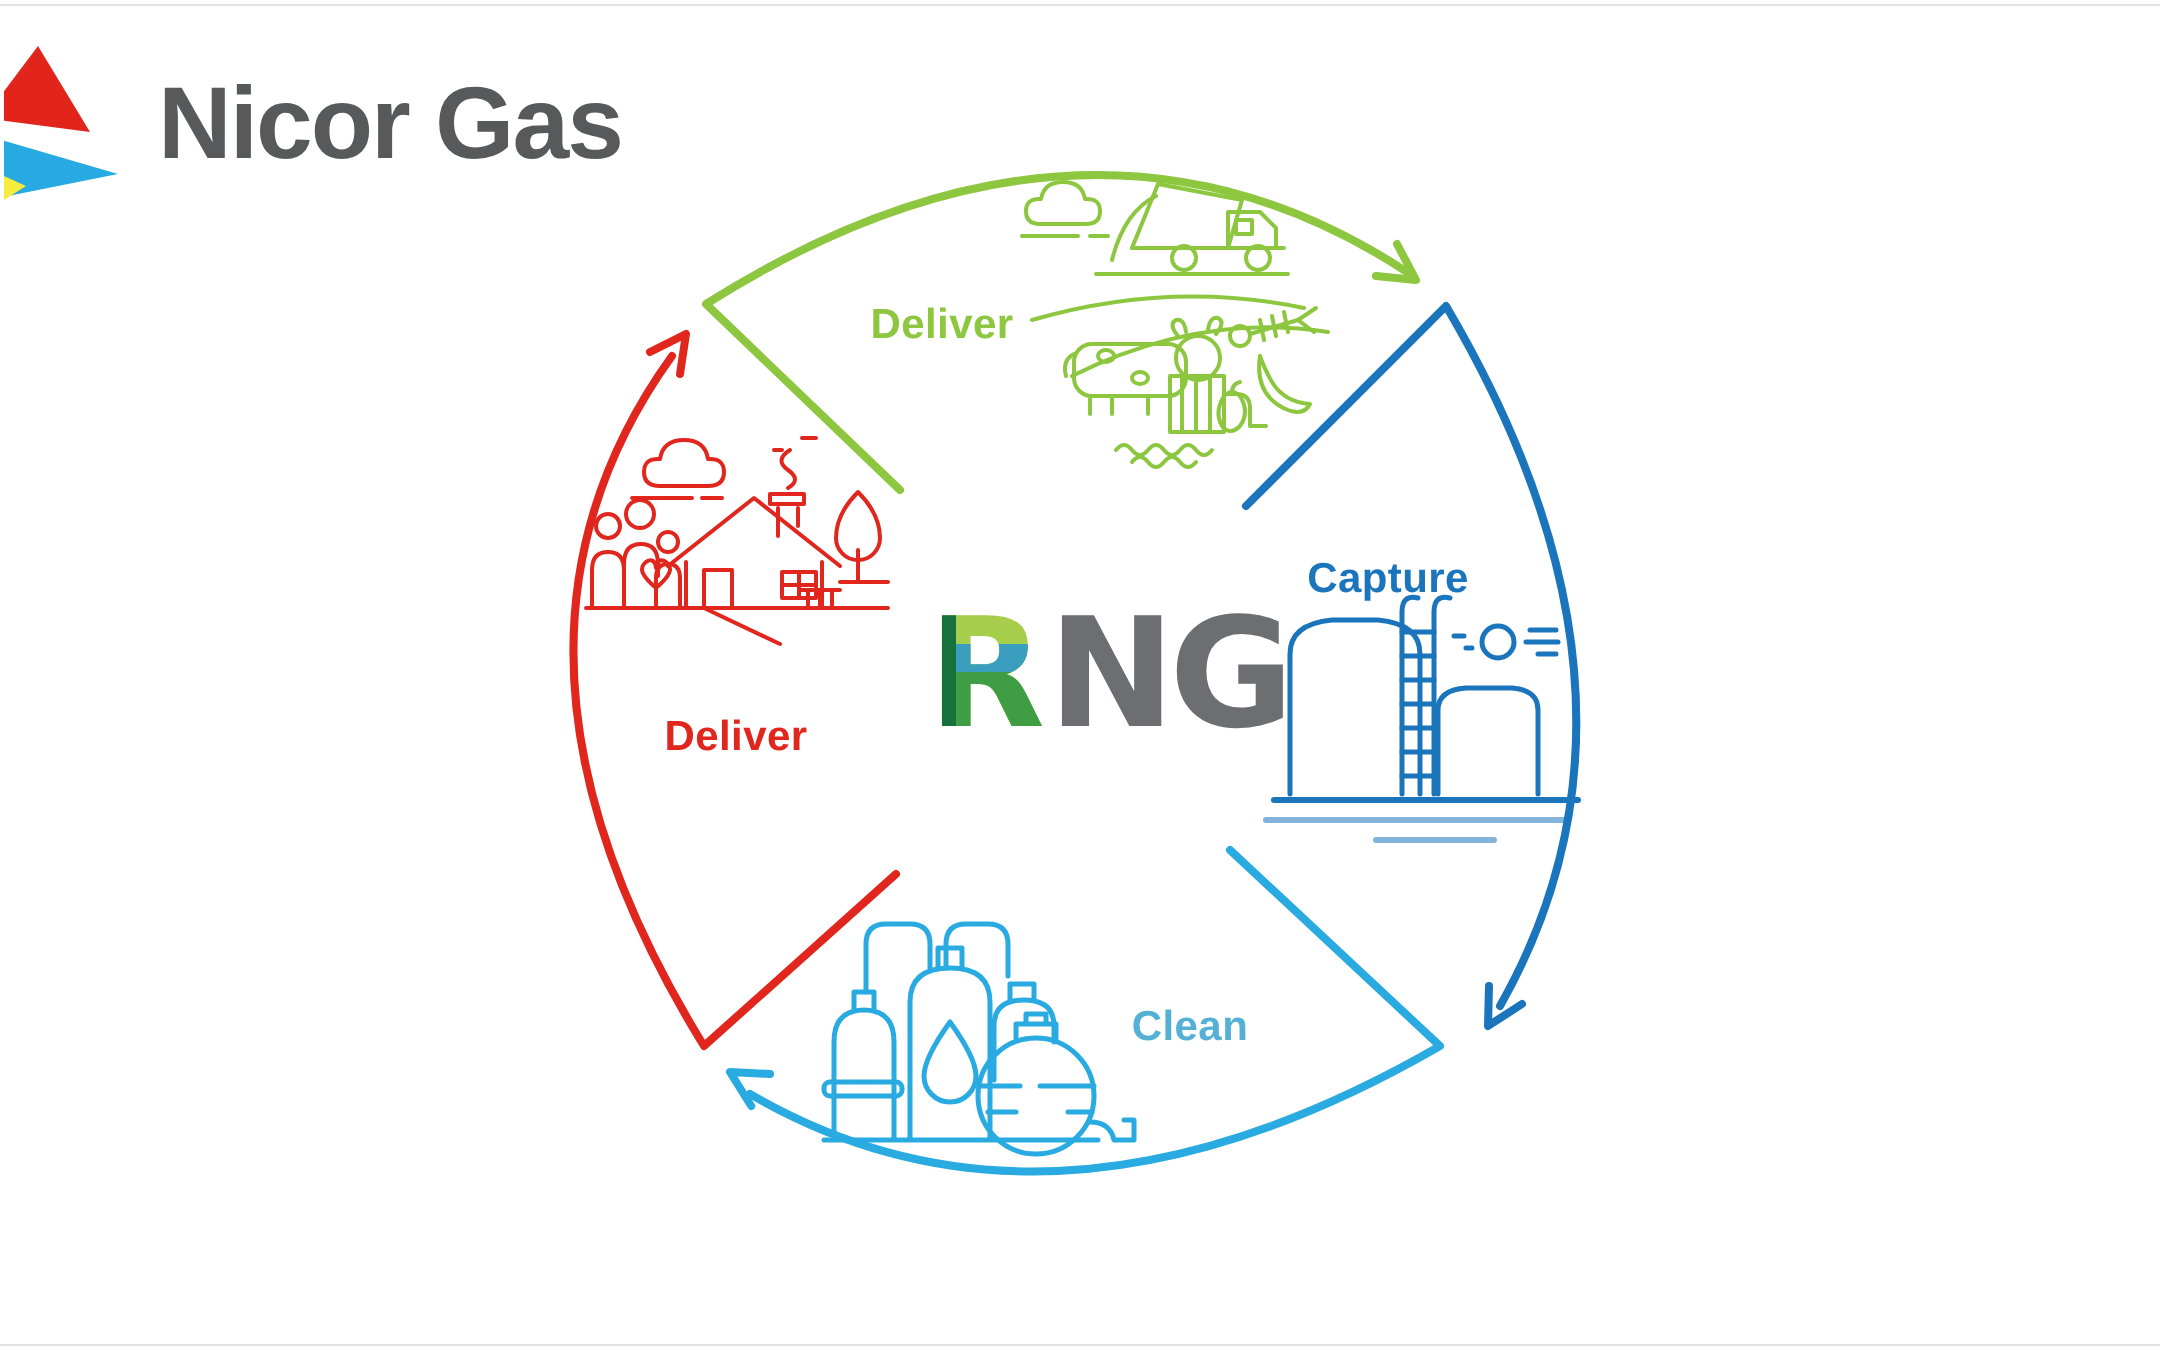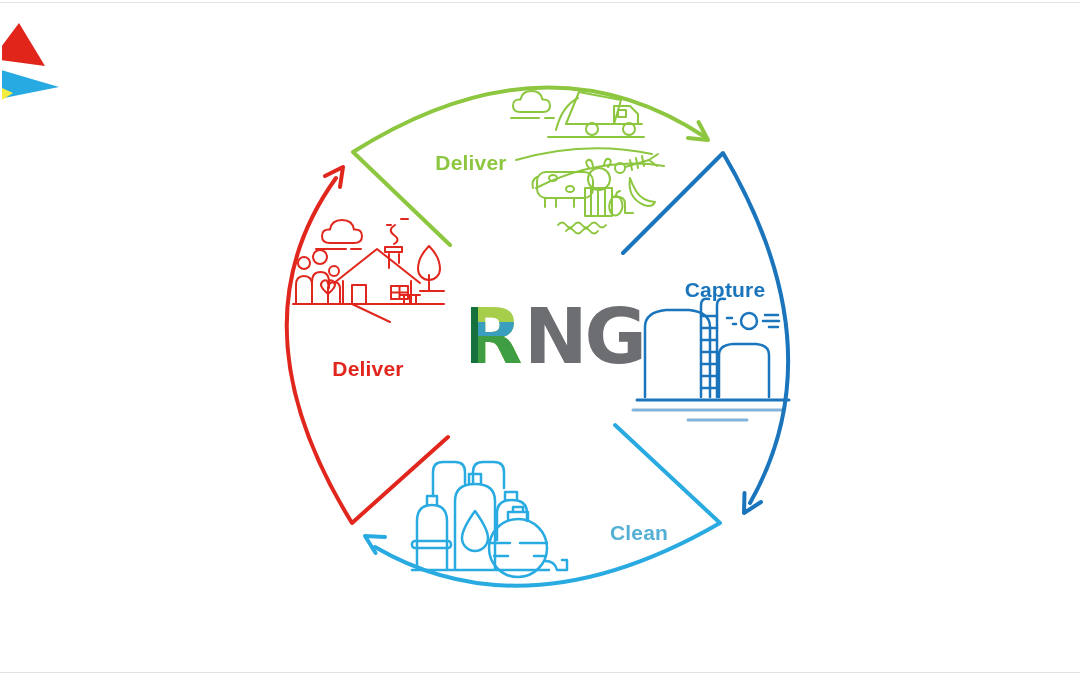--- a/index.html
+++ b/index.html
@@ -32,22 +32,22 @@
   .dot-deliver { fill:var(--deliver,#e1261d); stroke:none; }
   .w2 { stroke-width:2; } .w25 { stroke-width:2.5; } .w3 { stroke-width:3; } .w4 { stroke-width:4; }
   .faded { opacity:.55; }
 
   
   .sec-label {
     position:absolute; transform:translate(-50%,-50%);
     font-size:21px; font-weight:bold; letter-spacing:.2px; white-space:nowrap;
   }
   .label-collect { left:471px; top:163px; color:var(--collect,#8dc63f); }
-  .label-capture { left:725px; top:290px; color:var(--capture,#1b75bc); }
-  .label-clean   { left:595px; top:533px; color:var(--clean-label,#55b0d5);margin-left:44px; }
+  .label-capture { left:694px; top:290px; color:var(--capture,#1b75bc); }
+  .label-clean   { left:595px; top:514px; color:var(--clean-label,#55b0d5); }
   .label-deliver { left:368px; top:369px; color:var(--deliver,#e1261d); }
 
   
   .rng { position:absolute; left:458px; top:302px; }
   .rng text { font-family:"DejaVu Sans","Liberation Sans",sans-serif; font-weight:bold; font-size:76px; letter-spacing:-3px; }
   .rng-lightgreen { fill:var(--rng-light-green,#a6ce4a); }
   .rng-midgreen   { fill:var(--rng-mid-green,#3f9e44); }
   .rng-teal       { fill:var(--rng-teal,#3a9fbf); }
   .rng-darkgreen  { fill:var(--rng-dark-green,#17713c); }
   .rng-gray       { fill:var(--rng-gray,#6d6e71); }
@@ -58,20 +58,21 @@
 <div class="canvas">
   <div class="rule top"></div>
   <div class="rule bottom"></div>
 
   <div class="brand">
     <svg width="62" height="78" viewBox="0 0 62 78">
       <polygon class="logo-red" points="17,1 43,44 -10,37"></polygon>
       <polygon class="logo-blue" points="-8,46 57,65 2,76"></polygon>
       <polygon class="logo-yellow" points="0,66 11,71 0,78"></polygon>
     </svg>
+    <div class="brand-name">Nicor Gas</div>
   </div>
 
   <svg class="diagram-svg" width="1080" height="675" viewBox="0 0 1080 675">
 
     <g>
       <path class="s-collect w4" d="M450,245 L353,152 Q545,31 705,137"></path>
       <path class="s-collect w4" d="M698.5,122 L708,140 L688,138"></path>
     </g>
     <g>
       <g>

